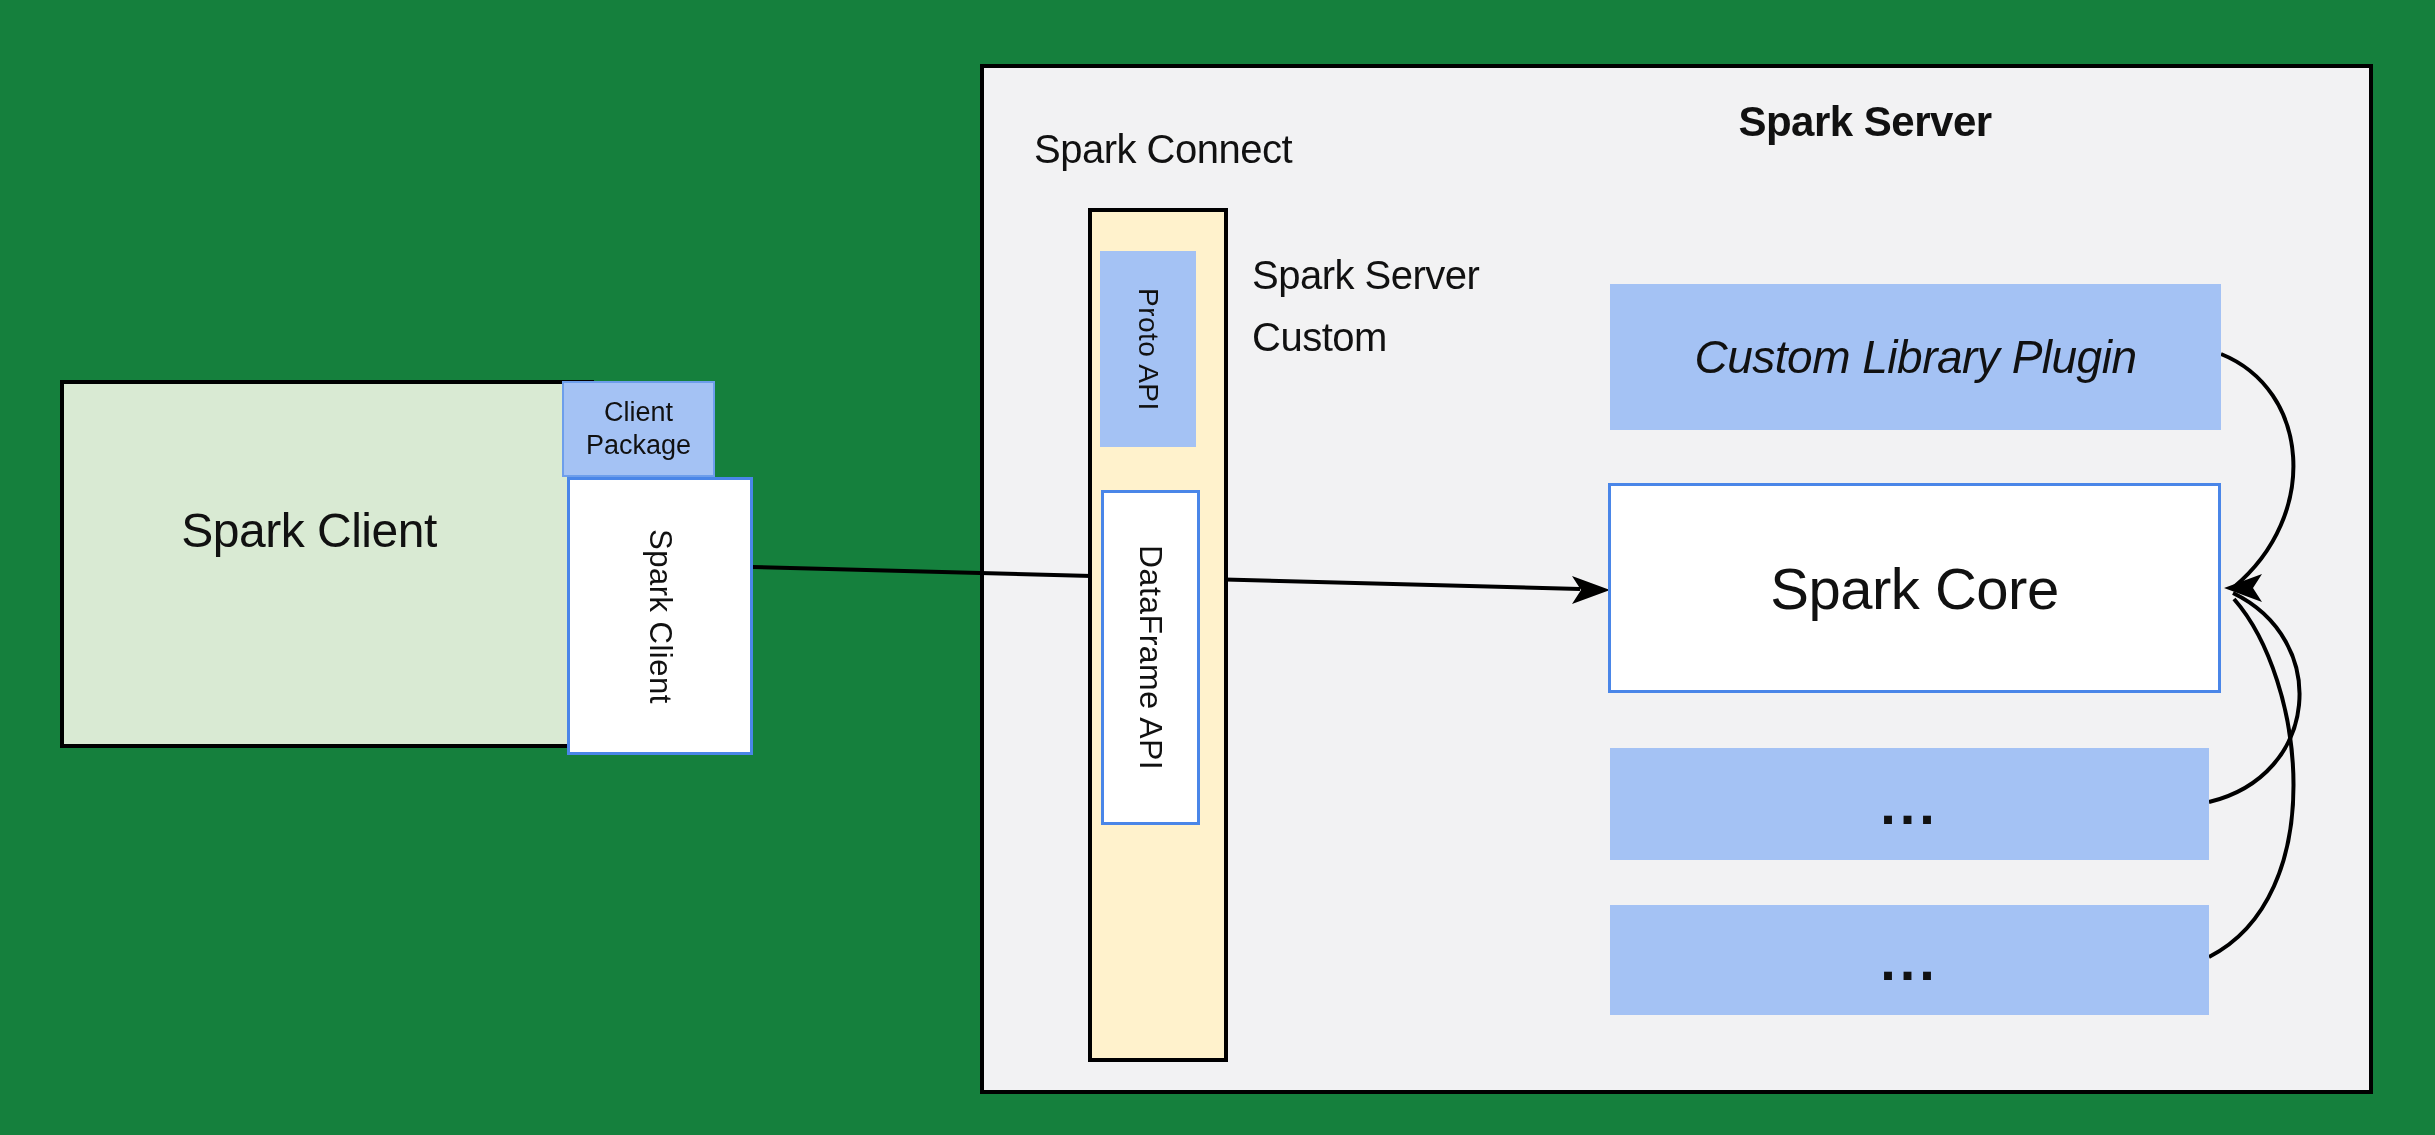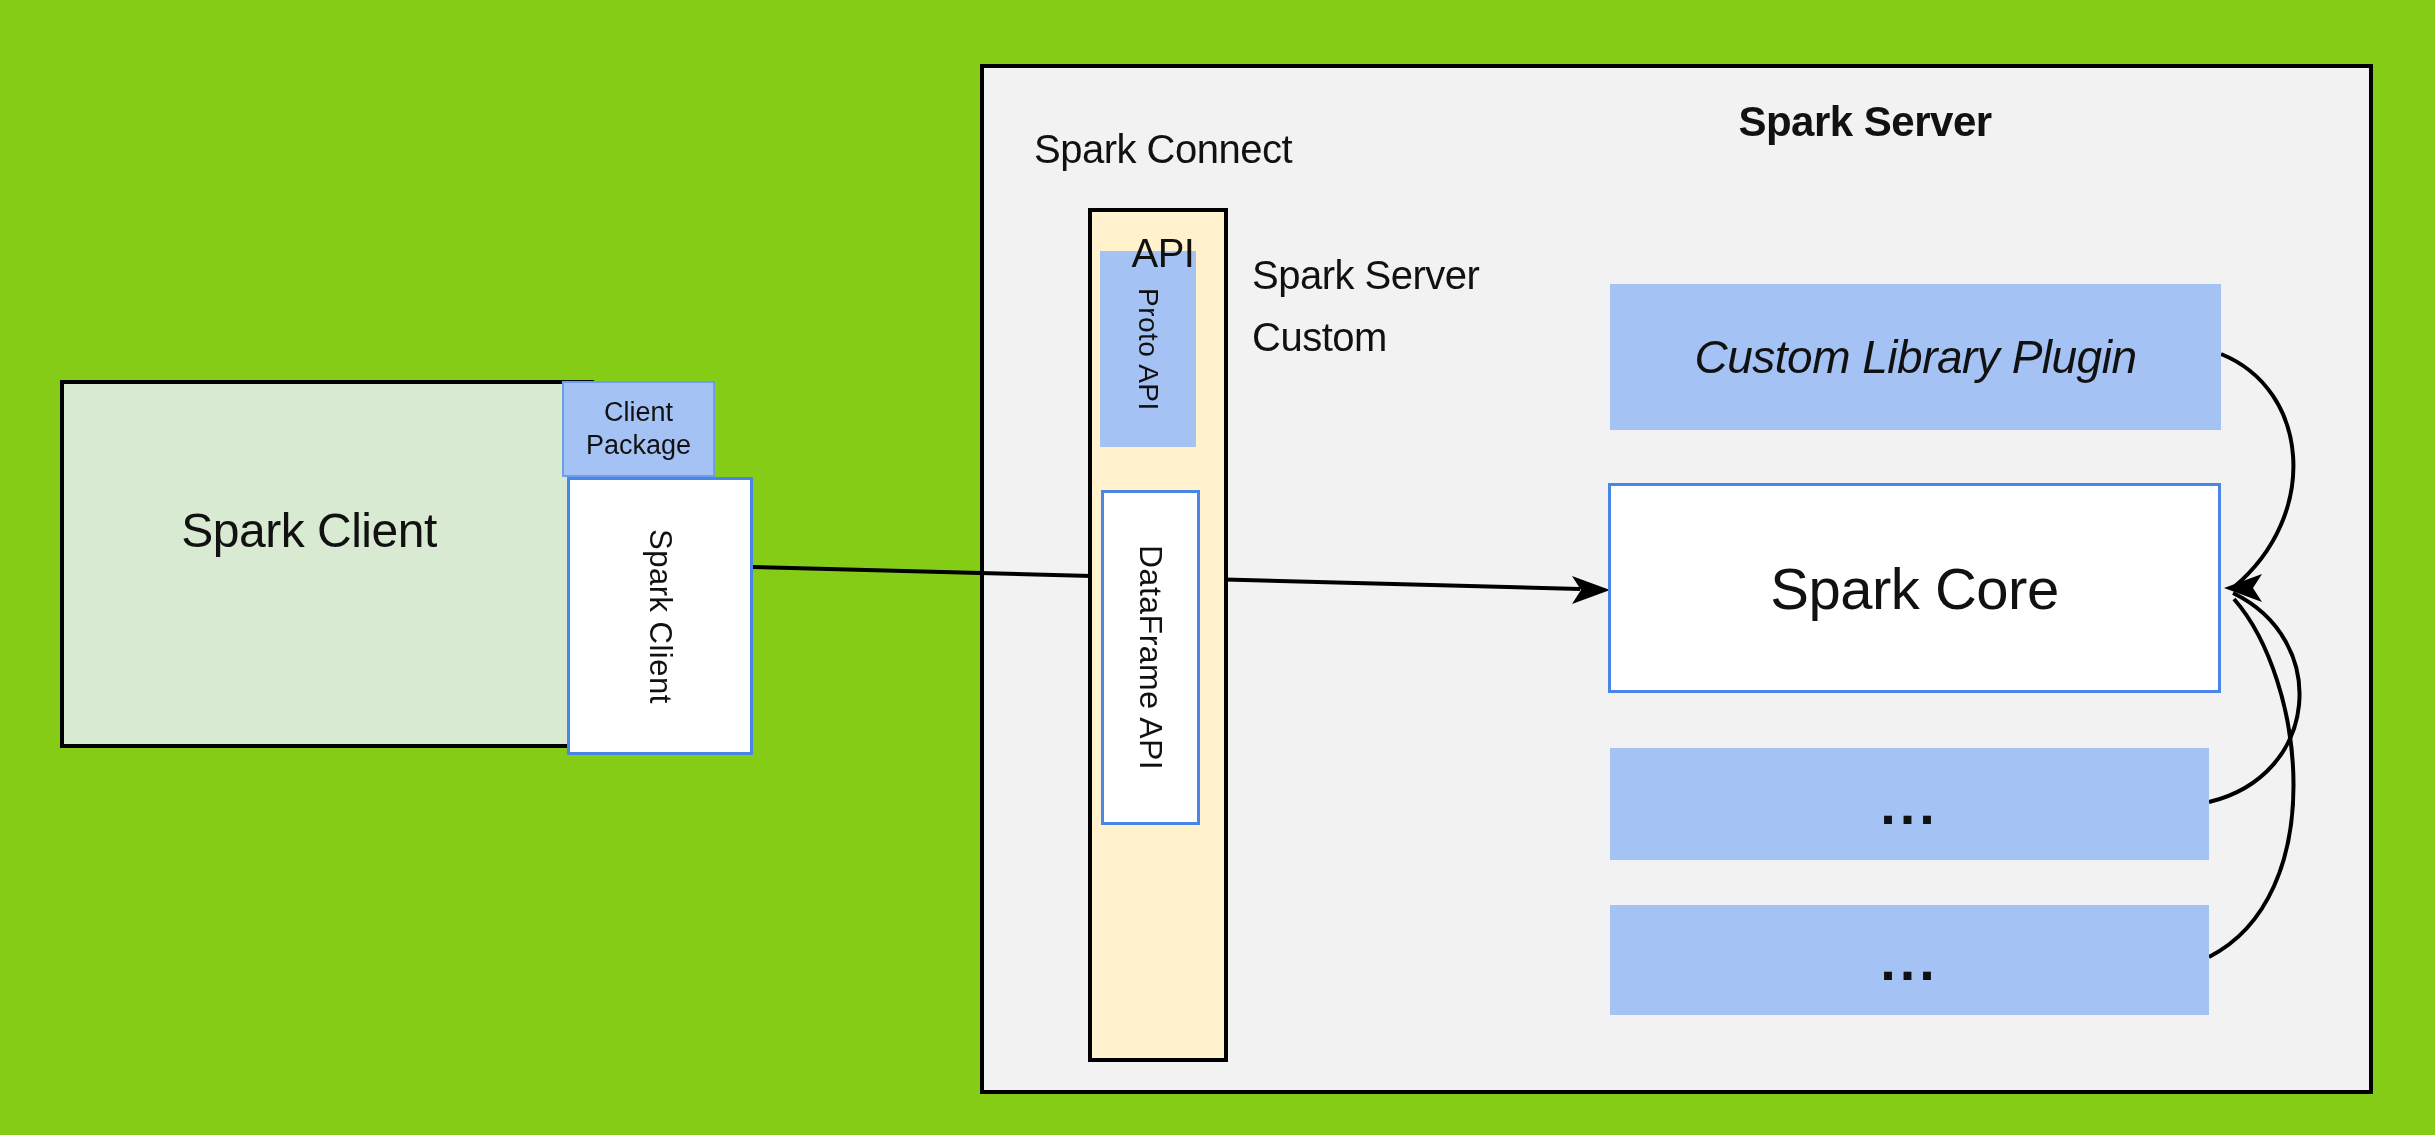--- a/index.html
+++ b/index.html
@@ -1,18 +1,18 @@
 <!DOCTYPE html>
 <html style="--green-fill: #d9ead3; --blue-fill: #a4c2f4; --yellow-fill: #fff2cc; --gray-fill: #f2f2f3; --blue-border: #4a86e8; --blue-border-light: #6d9eeb; --outline: #000000; --text: #111111;"><head>
 <meta charset="utf-8">
 <style>
   html,body{margin:0;padding:0;background:#ffffff;}
   *{box-sizing:border-box;}
   #canvas{
-    position:relative;width:2435px;height:1135px;background:#84cc16;overflow:hidden;
+    position:relative;width:2435px;height:1135px;background:#15803d;overflow:hidden;
     font-family:"Liberation Sans", sans-serif;color:var(--text,#111);
   }
   .abs{position:absolute;}
   
   .z-bg{z-index:1;}
   .z-wires{z-index:2;}
   .z-box{z-index:3;}
   .z-label{z-index:4;}
 
   
@@ -105,21 +105,20 @@
     <path d="M 752,567 L 1580,589"></path>
     <polygon points="1610,590 1572,576 1581,590 1572,604"></polygon>
     <path d="M 2221,354 C 2310,390 2320,515 2234,587"></path>
     <path d="M 2209,802 C 2320,775 2330,640 2233,593"></path>
     <path d="M 2209,957 C 2330,895 2305,680 2234,599"></path>
     <polygon points="2224,588 2262,574 2253,588 2262,602"></polygon>
   </svg>
 
   <div id="connect-api-title" class="abs z-label title">
     <div>Spark Connect</div>
-    <div>API</div>
   </div>
 
   <div id="server-title" class="abs z-label title">Spark Server</div>
 
   <div id="library-label" class="abs z-label">
     <div>Spark Server</div>
     <div>Custom</div>
   </div>
 
   <div id="client-app-box" class="abs z-box"></div>

